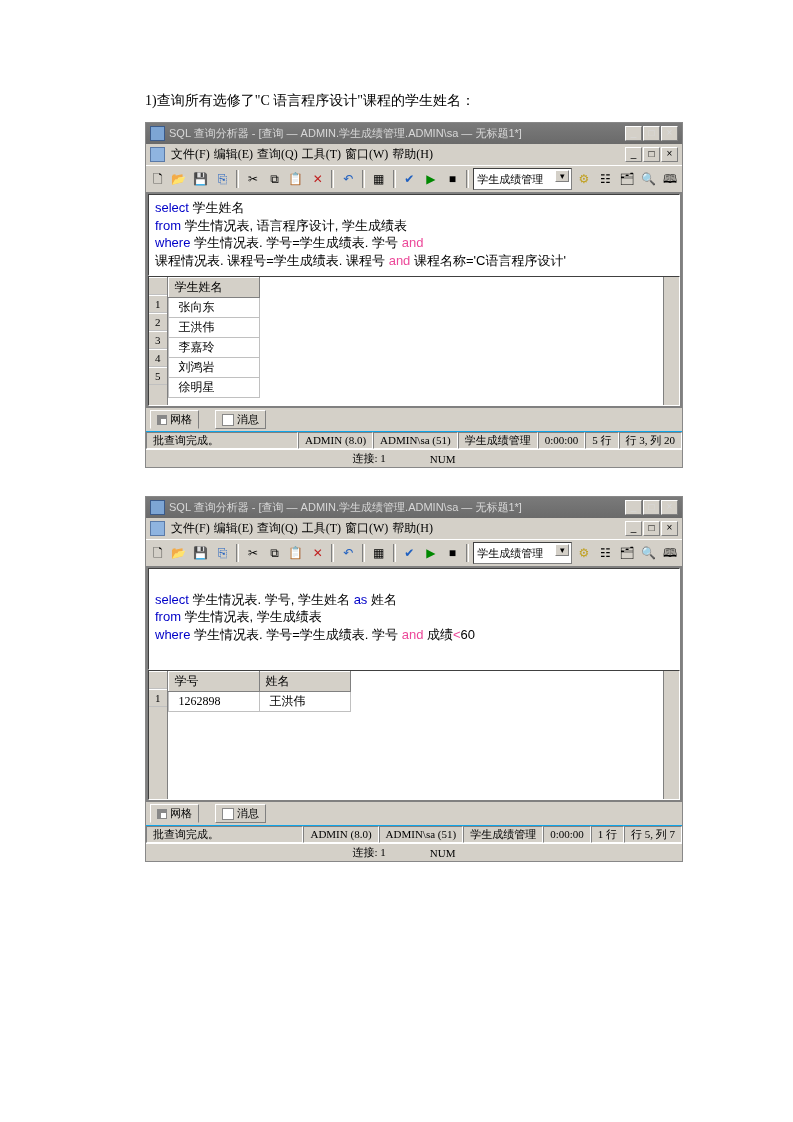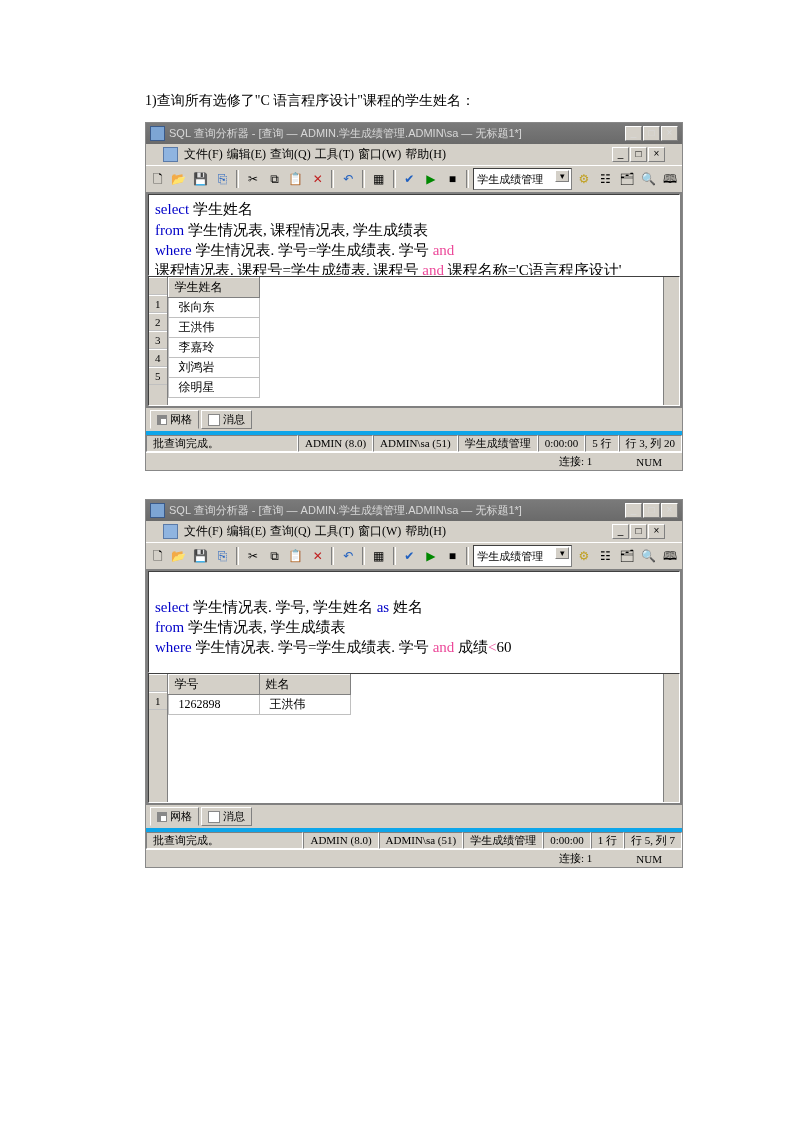--- a/index.html
+++ b/index.html
@@ -4,55 +4,55 @@
 <style>
   body{margin:0;background:#fff;font-family:"SimSun","宋体",serif;font-size:13px;color:#000;width:793px}
   .page{padding:90px 125px 0 145px}
   .qtext{font-size:14px;margin:0 0 10px 0;line-height:1.6}
   .app{border:1px solid #888;background:#d4d0c8;width:536px;margin-bottom:28px}
   .titlebar{background:linear-gradient(#7a7a7a,#6a6a6a);color:#d8d8d8;font-size:11px;font-family:"SimSun",Arial;display:flex;align-items:center;padding:2px 4px 2px 4px;height:17px;position:relative}
   .titlebar .ticon{width:13px;height:13px;background:#7da5d4;border:1px solid #3a5a8a;margin-right:4px;display:inline-block}
   .titlebar .ttext{flex:1;white-space:nowrap;overflow:hidden}
   .winbtns{display:flex;gap:1px}
   .winbtn{width:15px;height:13px;background:#d4d0c8;border:1px solid #808080;border-top-color:#fff;border-left-color:#fff;font-size:10px;line-height:11px;text-align:center;font-family:Arial;cursor:pointer}
-  .menubar{background:#d4d0c8;font-size:12px;padding:2px 17px;display:flex;align-items:center;height:17px}
+  .menubar{background:#d4d0c8;font-size:12px;padding:2px 4px;display:flex;align-items:center;height:17px}
   .menubar .micon{width:13px;height:13px;background:#8fb4e0;border:1px solid #5a7aa8;margin-right:6px;display:inline-block}
   .menubar span.mi{margin-right:4px;cursor:pointer}
   .menubar .mdi{margin-left:auto;display:flex;gap:1px}
   .toolbar{background:#d4d0c8;border-top:1px solid #fff;display:flex;align-items:center;padding:2px;height:22px;gap:2px;flex-wrap:nowrap}
   .tbtn{width:18px;height:18px;border:1px solid #d4d0c8;display:flex;align-items:center;justify-content:center;cursor:pointer}
   .tsep{width:1px;height:18px;border-left:1px solid #808080;border-right:1px solid #fff;margin:0 2px}
   .tglyph{font-size:12px;line-height:1}
   .tcombo{height:18px;background:#fff;border:1px solid #808080;border-top-color:#404040;border-left-color:#404040;font-size:11px;padding:1px 14px 1px 3px;position:relative;min-width:80px;display:flex;align-items:center}
   .tcombo:after{content:"▾";position:absolute;right:2px;top:1px;background:#d4d0c8;width:12px;text-align:center;font-size:9px;border:1px solid #fff;border-right-color:#808080;border-bottom-color:#808080}
   .work{background:#808080;padding:2px}
-  .editor{background:#fff;border:1px solid #404040;border-right-color:#fff;border-bottom-color:#fff;padding:4px 6px;font-family:Liberation Serif, serif;font-size:15px;line-height:1.35;height:72px;overflow:auto;position:relative}
+  .editor{background:#fff;border:1px solid #404040;border-right-color:#fff;border-bottom-color:#fff;padding:4px 6px;font-family:Liberation Sans, sans-serif;font-size:13px;line-height:1.35;height:72px;overflow:auto;position:relative}
   .editor2{height:92px}
   .kw{color:#0000c8}
   .str{color:#000000}
   .op{color:#ec4899}
   .results{background:#fff;border:1px solid #404040;border-right-color:#fff;border-bottom-color:#fff;height:128px;display:flex}
   .results2{height:128px}
   .rownums{background:#d4d0c8;border-right:1px solid #808080}
   .rownums div{height:16px;font-size:11px;text-align:center;border-bottom:1px solid #c0c0c0;border-top:1px solid #fff;padding:0 6px;line-height:16px}
   .rownums .hdr{background:#d4d0c8}
   .rgrid{flex:1;overflow:auto}
   .rgrid table{border-collapse:collapse;font-size:12px}
   .rgrid th{background:#d4d0c8;border:1px solid #808080;border-top-color:#fff;border-left-color:#fff;padding:1px 6px;font-weight:normal;text-align:left;height:14px}
   .rgrid td{border:1px solid #c0c0c0;padding:1px 10px;height:14px;min-width:70px}
-  .tabs{background:#d4d0c8;padding:2px 4px;display:flex;gap:2px;font-size:11px}
+  .tabs{background:#d4d0c8;padding:2px 4px;display:flex;gap:16px;font-size:11px}
   .tab{background:#d4d0c8;border:1px solid #808080;border-top-color:#fff;border-left-color:#fff;padding:1px 6px;cursor:pointer;display:flex;align-items:center;gap:3px}
   .tab.active{border-bottom-color:#d4d0c8}
   .tabicon{width:10px;height:10px;display:inline-block}
   .tabicon.grid{background:linear-gradient(#fff,#fff);box-shadow:inset 0 0 0 1px #888,inset 3px 0 0 1px #888,inset 0 3px 0 1px #888}
   .tabicon.msg{background:#fff;border:1px solid #888}
-  .status{background:#d4d0c8;border-top:4px solid #0ea5e9;display:flex;font-size:11px;height:17px;align-items:center}
+  .status{background:#d4d0c8;border-top:1px solid #0ea5e9;display:flex;font-size:11px;height:17px;align-items:center}
   .status .cell{border:1px solid #808080;border-top-color:#808080;border-left-color:#808080;border-right-color:#fff;border-bottom-color:#fff;padding:1px 6px;height:13px;line-height:13px;white-space:nowrap}
   .status .cell.flex{flex:1}
-  .status2{background:#d4d0c8;border-top:1px solid #fff;display:flex;font-size:11px;height:17px;align-items:center;justify-content:flex-end;gap:2px;padding-right:4px}
+  .status2{background:#d4d0c8;border-top:1px solid #fff;display:flex;font-size:11px;height:17px;align-items:center;justify-content:center;gap:2px;padding-right:4px}
   .scrollv{width:15px;background:#d4d0c8;border-left:1px solid #808080}
   .green{color:#008800}
   .blueicon{color:#2060c0}
   .redicon{color:#c02020}
   .ywicon{color:#c0a020}
 </style>
 </head>
 <body>
 
 <div class="page">
@@ -141,21 +141,21 @@
           <span class="tglyph">🗂</span>
         </div>
   <div class="tbtn">
           <span class="tglyph">🔍</span>
         </div>
   <div class="tbtn">
           <span class="tglyph">🕮</span>
         </div>
  </div>
  <div class="work">
-  <div class="editor"><span class="kw">select</span><span> 学生姓名</span><br><span class="kw">from</span><span> 学生情况表, 课程情况表, 学生成绩表</span><br><span class="kw">where</span><span> 学生情况表. 学号=学生成绩表. 学号 </span><span class="op">and</span><br><span>课程情况表. 课程号=学生成绩表. 课程号 </span><span class="op">and</span><span> 课程名称=</span><span class="str">'C语言程序设计'</span></div>
+  <div class="editor"><span class="kw">select</span><span> 学生姓名</span><br><span class="kw">from</span><span> 学生情况表, 语言程序设计, 学生成绩表</span><br><span class="kw">where</span><span> 学生情况表. 学号=学生成绩表. 学号 </span><span class="op">and</span><br><span>课程情况表. 课程号=学生成绩表. 课程号 </span><span class="op">and</span><span> 课程名称=</span><span class="str">'C语言程序设计'</span></div>
   <div class="results">
    <div class="rownums">
     <div class="hdr">&nbsp;</div>
             <div>1</div>
             <div>2</div>
             <div>3</div>
             <div>4</div>
             <div>5</div>
    </div>
    <div class="rgrid">

